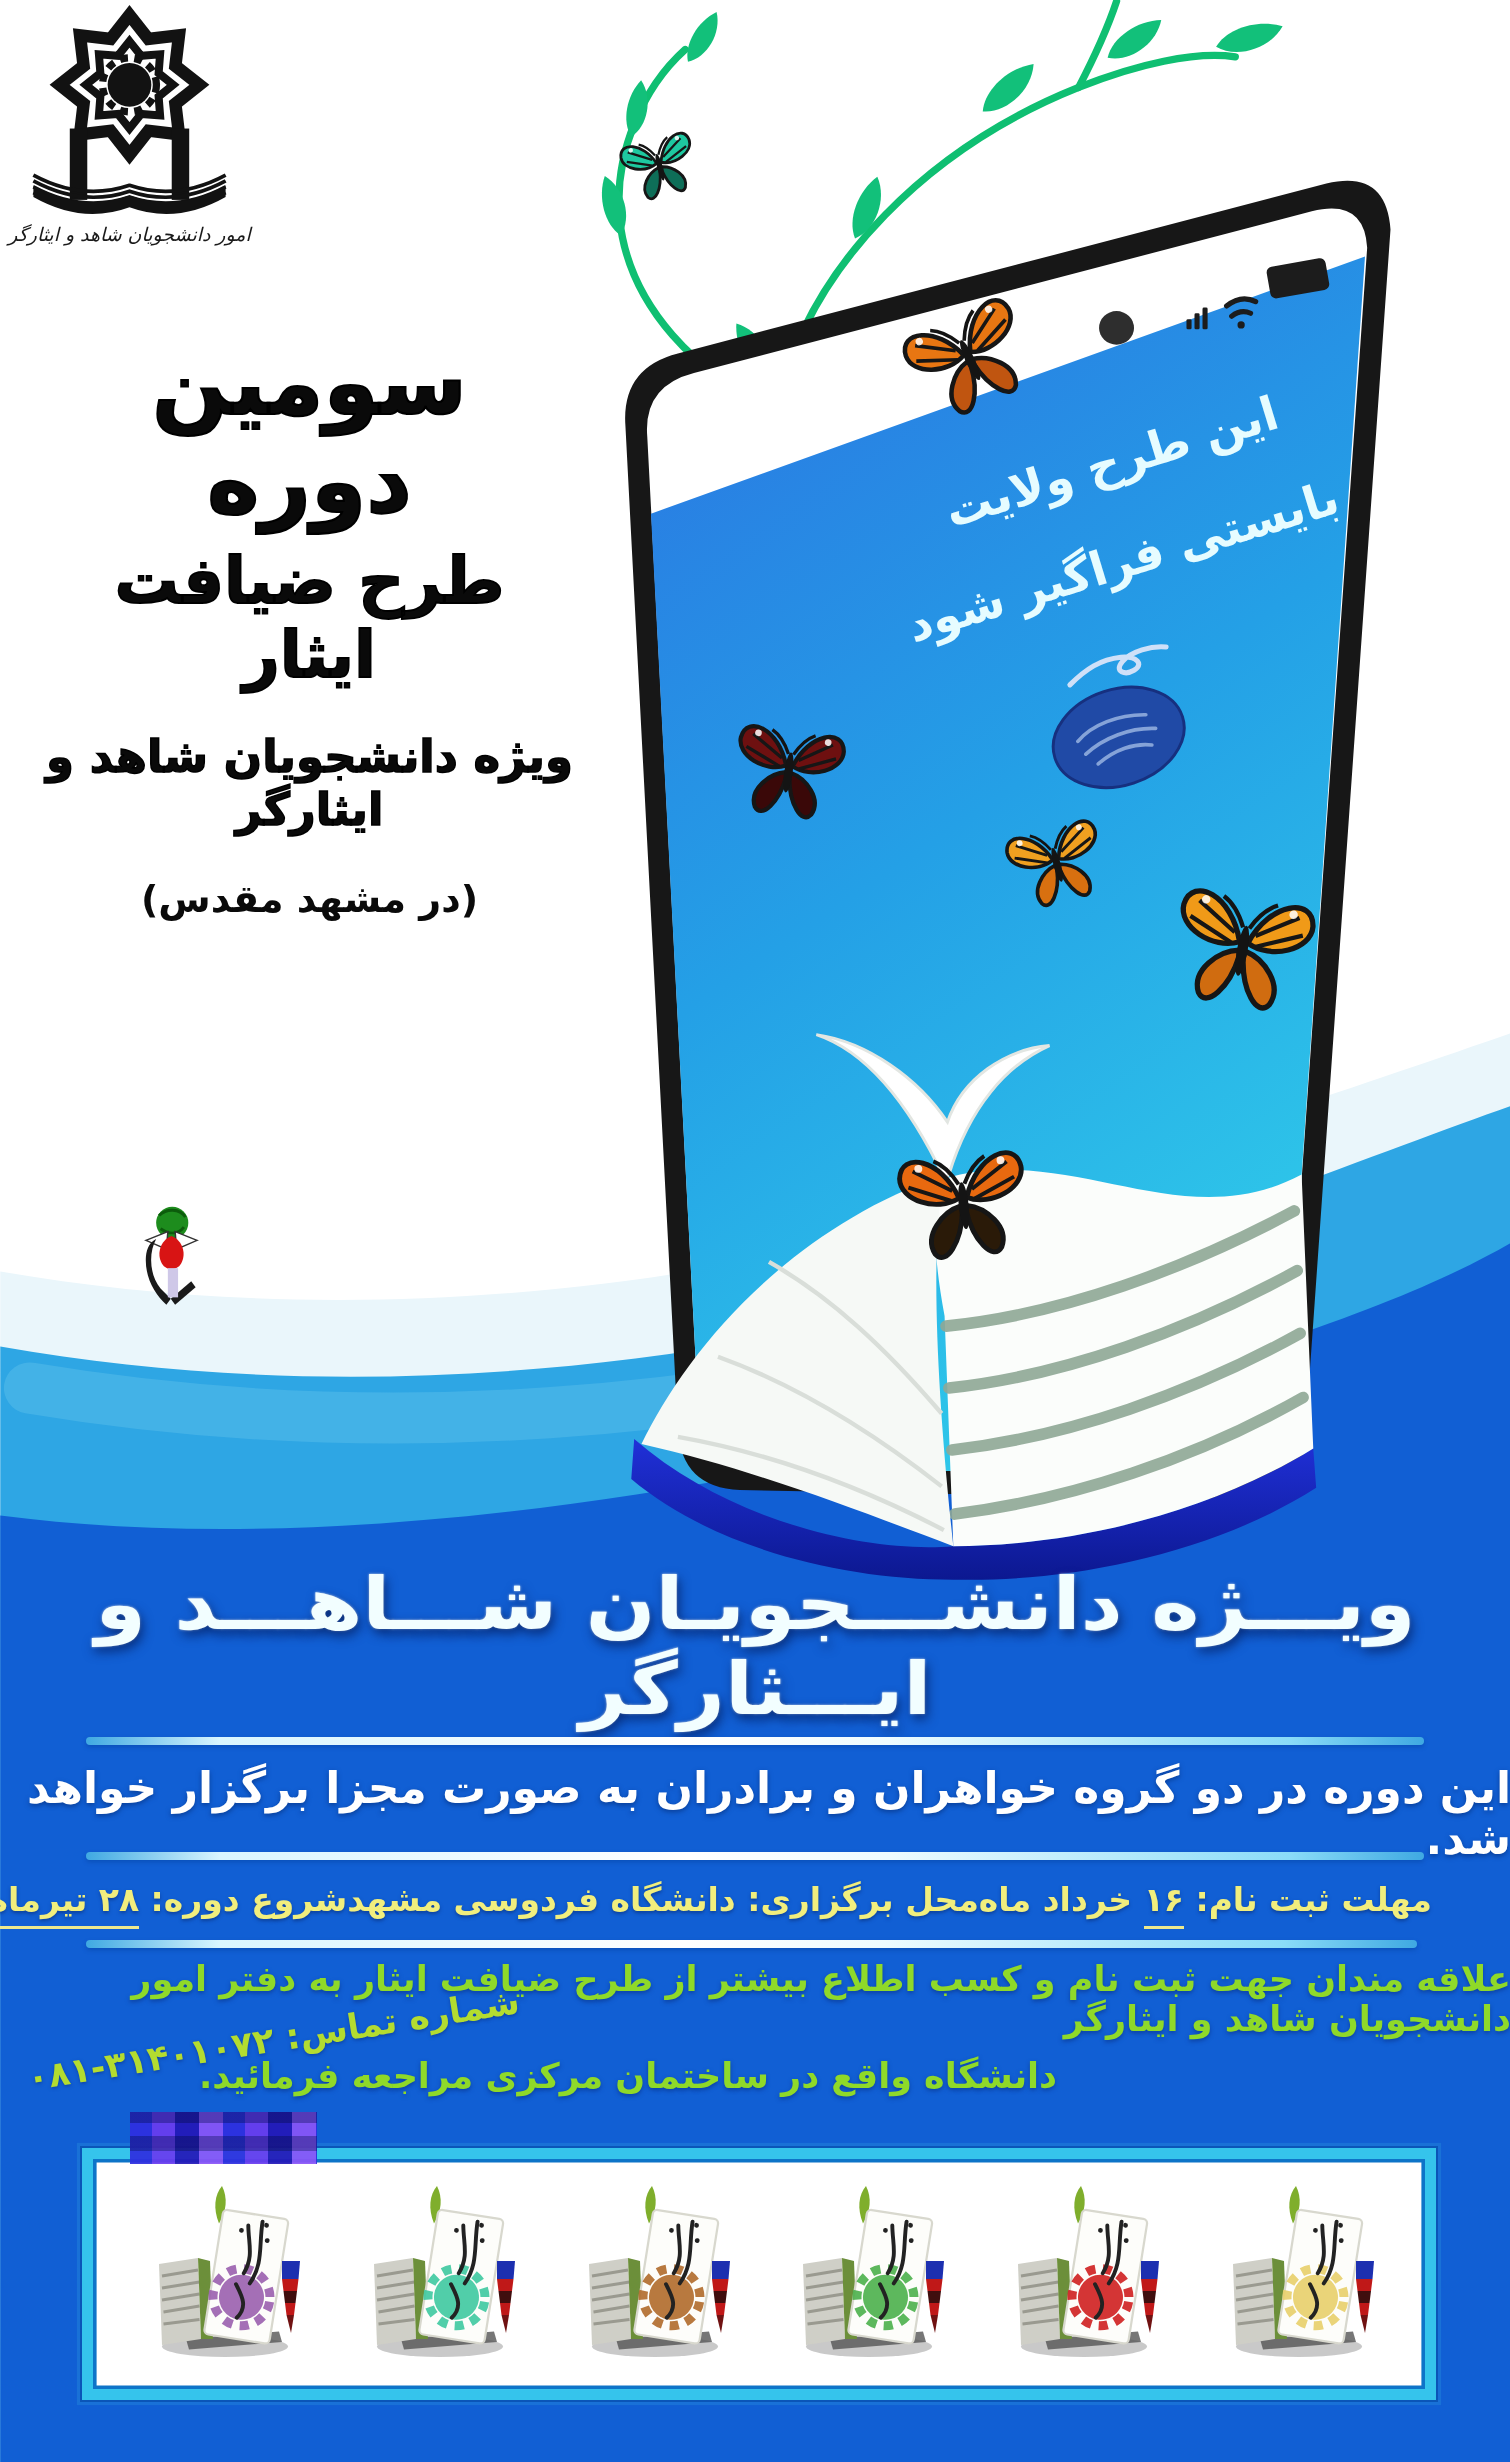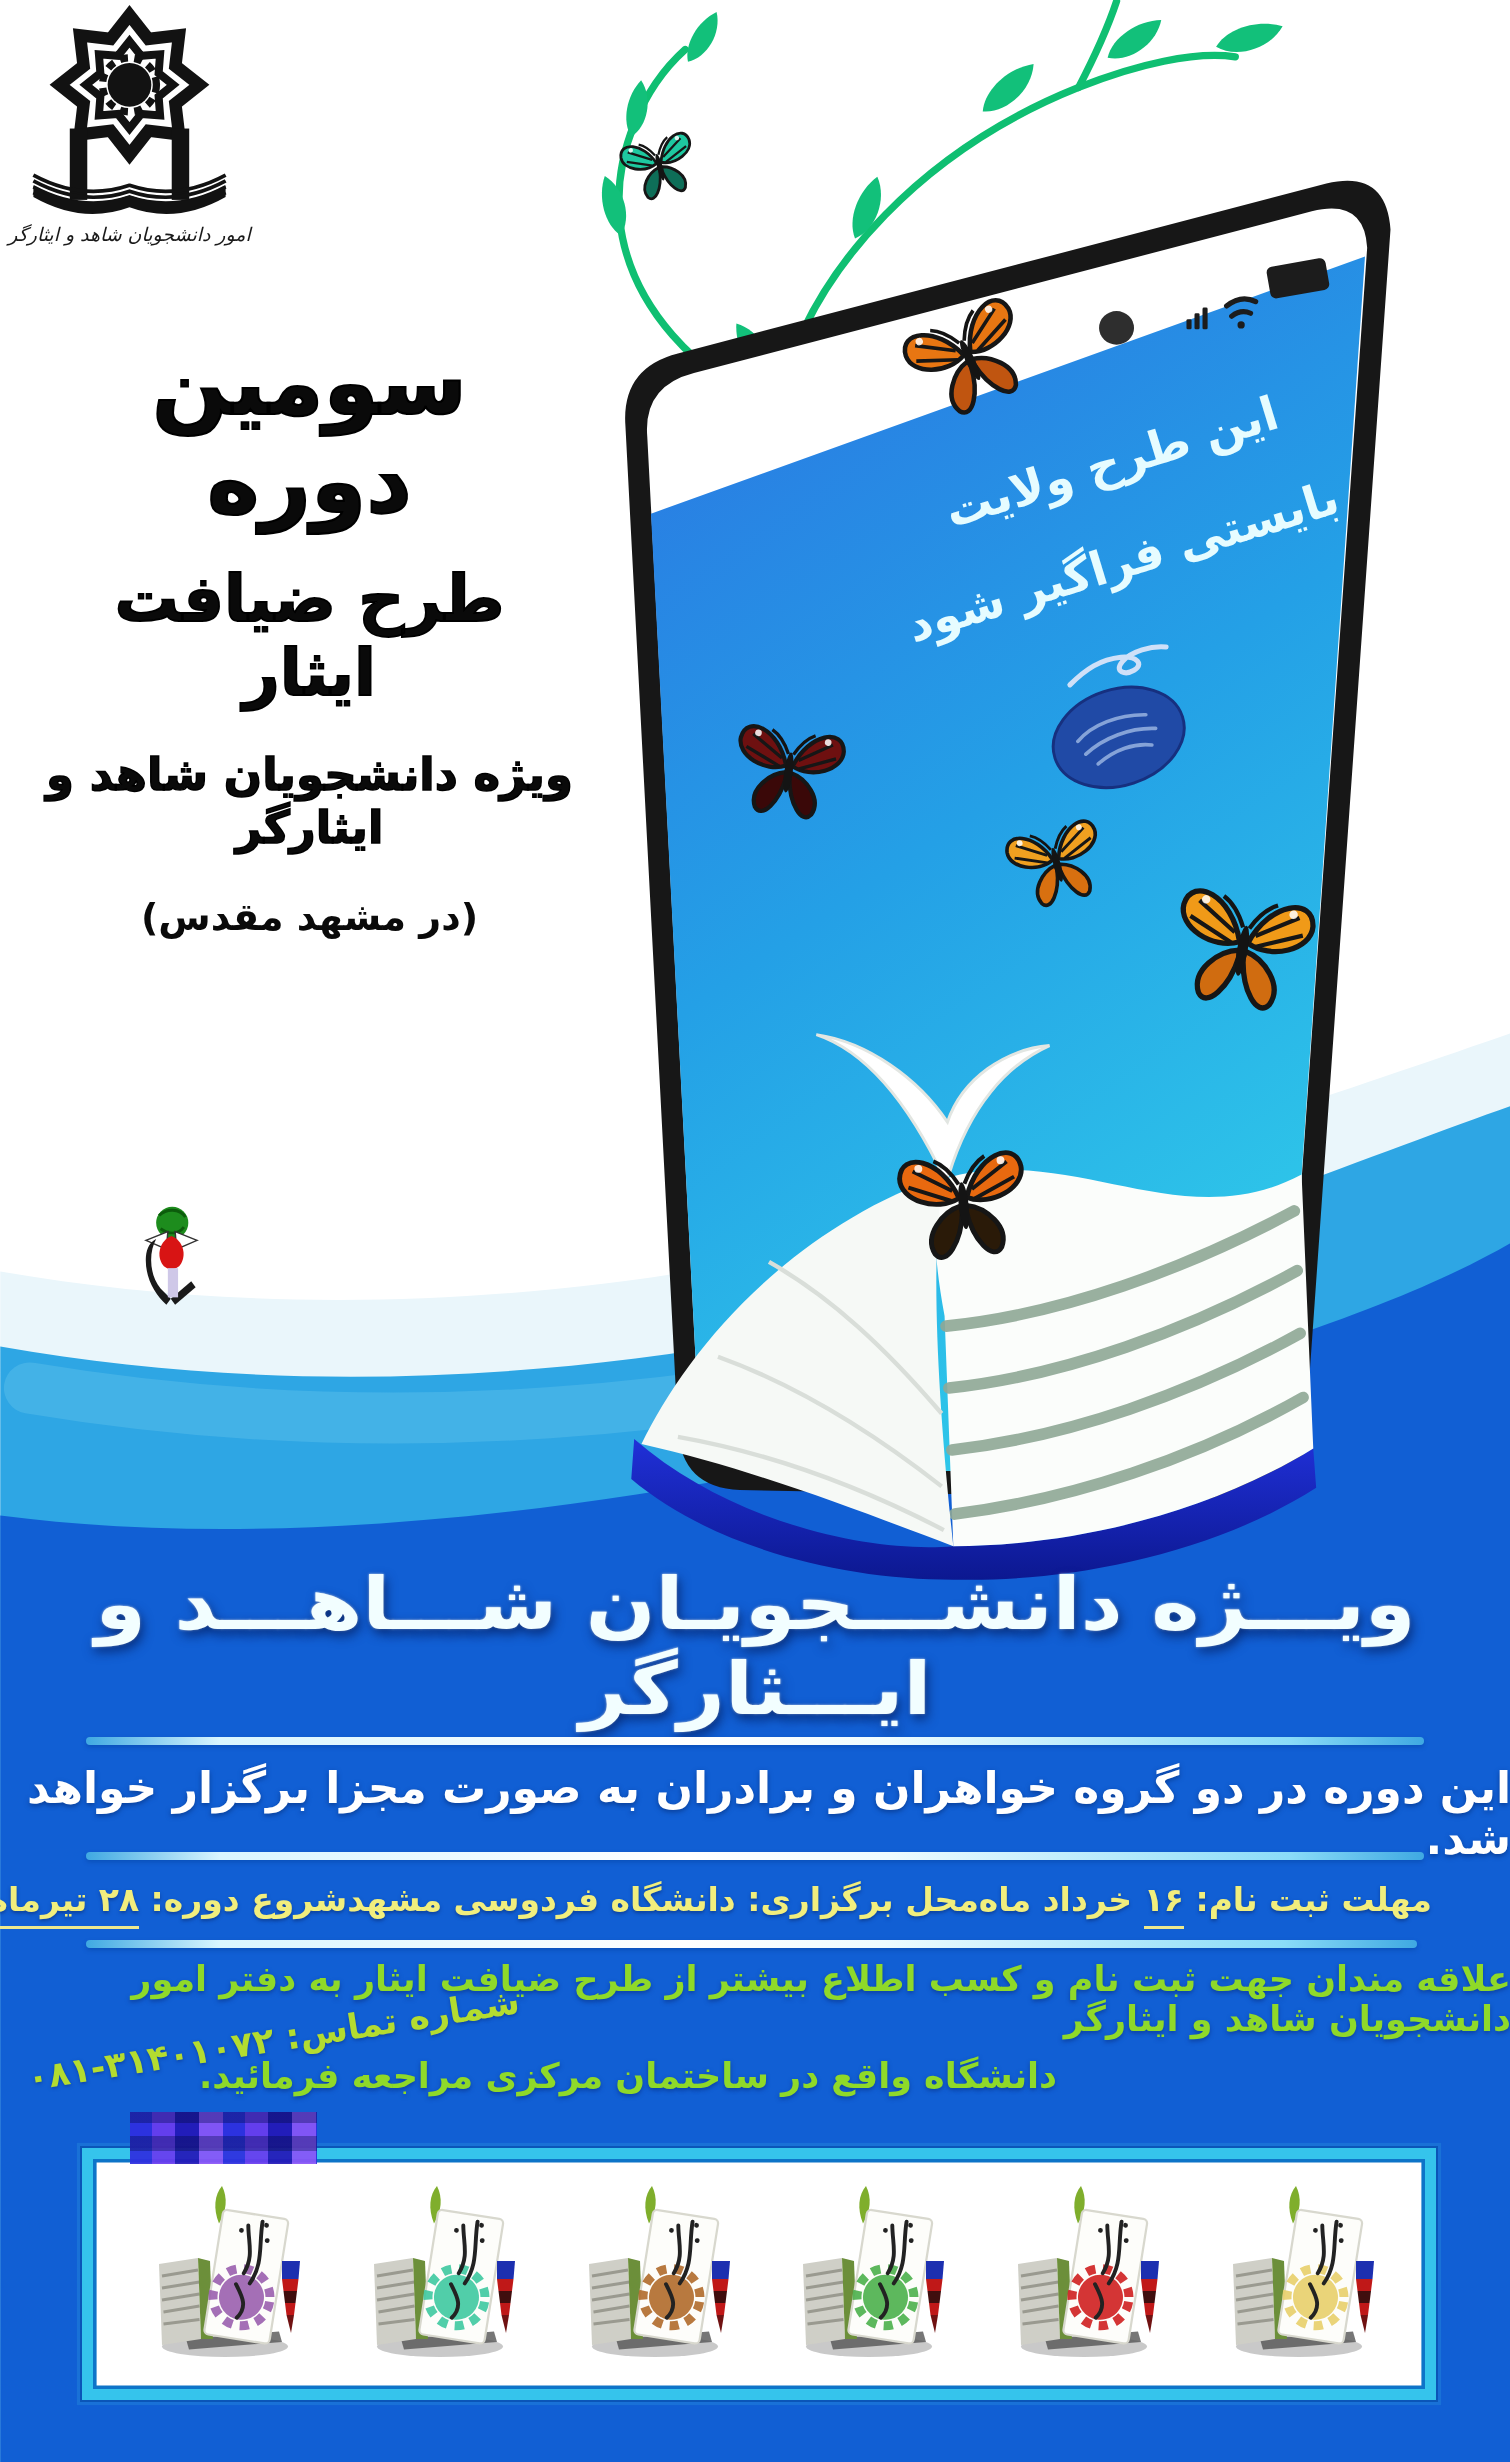--- a/index.html
+++ b/index.html
@@ -7,21 +7,21 @@
        font-family:"DejaVu Sans",sans-serif;}
   .abs{position:absolute;}
   svg{display:block;overflow:visible;}
 
   
   #bg-waves{left:0;top:0;width:1511px;height:2462px;z-index:0;}
 
   
   .heading-wrap{left:40px;top:335px;width:539px;z-index:6;direction:rtl;text-align:center;color:#0a0a0a;}
   .h1{font-size:89px;font-weight:bold;-webkit-text-stroke:2.2px #000;line-height:1.1;}
-  .h2{font-size:64px;font-weight:bold;-webkit-text-stroke:1.8px #000;margin-top:31px;}
+  .h2{font-size:64px;font-weight:bold;-webkit-text-stroke:1.8px #000;margin-top:13px;}
   .h3{font-size:45px;font-weight:bold;-webkit-text-stroke:1.5px #000;margin-top:38px;}
   .h4{font-size:38px;font-weight:bold;margin-top:41px;letter-spacing:1.5px;}
 
   
   .banner{left:0;top:1561px;width:1511px;z-index:6;direction:rtl;text-align:center;
           font-size:73px;font-weight:bold;color:#f2feff;letter-spacing:3.6px;
           transform:scaleX(1.12);transform-origin:center;
           text-shadow:2.2px 5.1px 10.2px rgba(6,42,118,.95),0 0 2.2px #ffffff;}
 
   .divider{height:8px;border-radius:4.4px;z-index:6;

